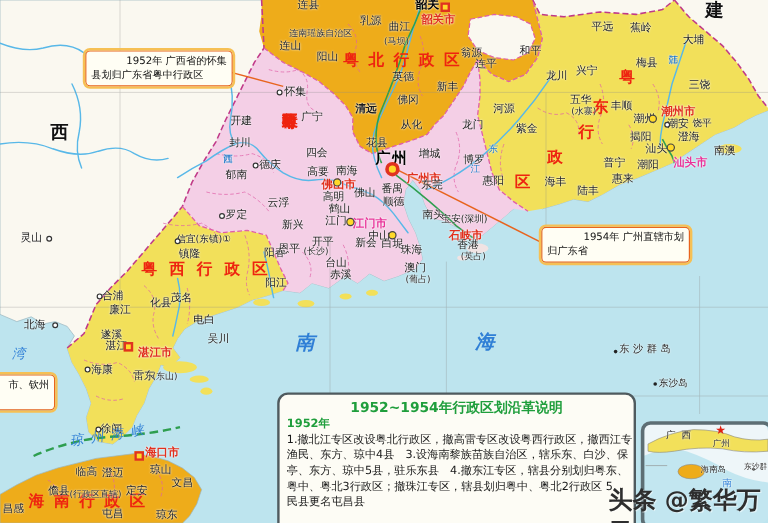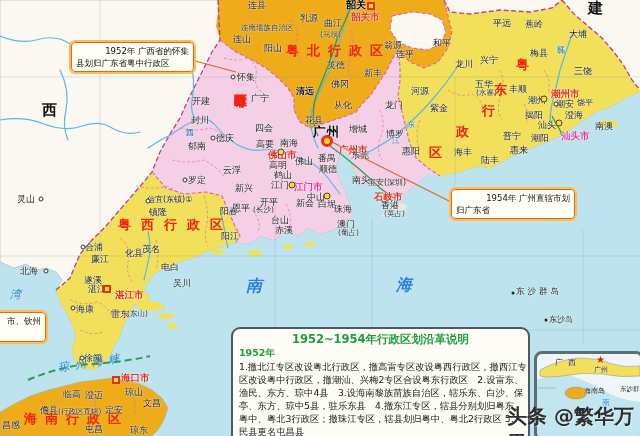--- a/index.html
+++ b/index.html
@@ -389,21 +389,20 @@
         <div style="text-align: right;">市、钦州</div>
         <div>城、钦县</div>
       </div>
     </div>
 
   <div id="legend-box">
     <div id="legend-title">1952~1954年行政区划沿革说明</div>
     <div class="legend-year">1952年</div>
     <div id="legend-lines">
         <div class="legend-line">1.撤北江专区改设粤北行政区，撤高雷专区改设粤西行政区，撤西江专</div>
-        <div class="legend-line">区改设粤中行政区，撤潮汕、兴梅2专区合设粤东行政区　2.设雷东、</div>
         <div class="legend-line">渔民、东方、琼中4县　3.设海南黎族苗族自治区，辖乐东、白沙、保</div>
         <div class="legend-line">亭、东方、琼中5县，驻乐东县　4.撤东江专区，辖县分别划归粤东、</div>
         <div class="legend-line">粤中、粤北3行政区；撤珠江专区，辖县划归粤中、粤北2行政区 5.</div>
         <div class="legend-line">民县更名屯昌县</div>
       </div>
 
   </div>
 
   <div id="inset-frame"></div>
 

